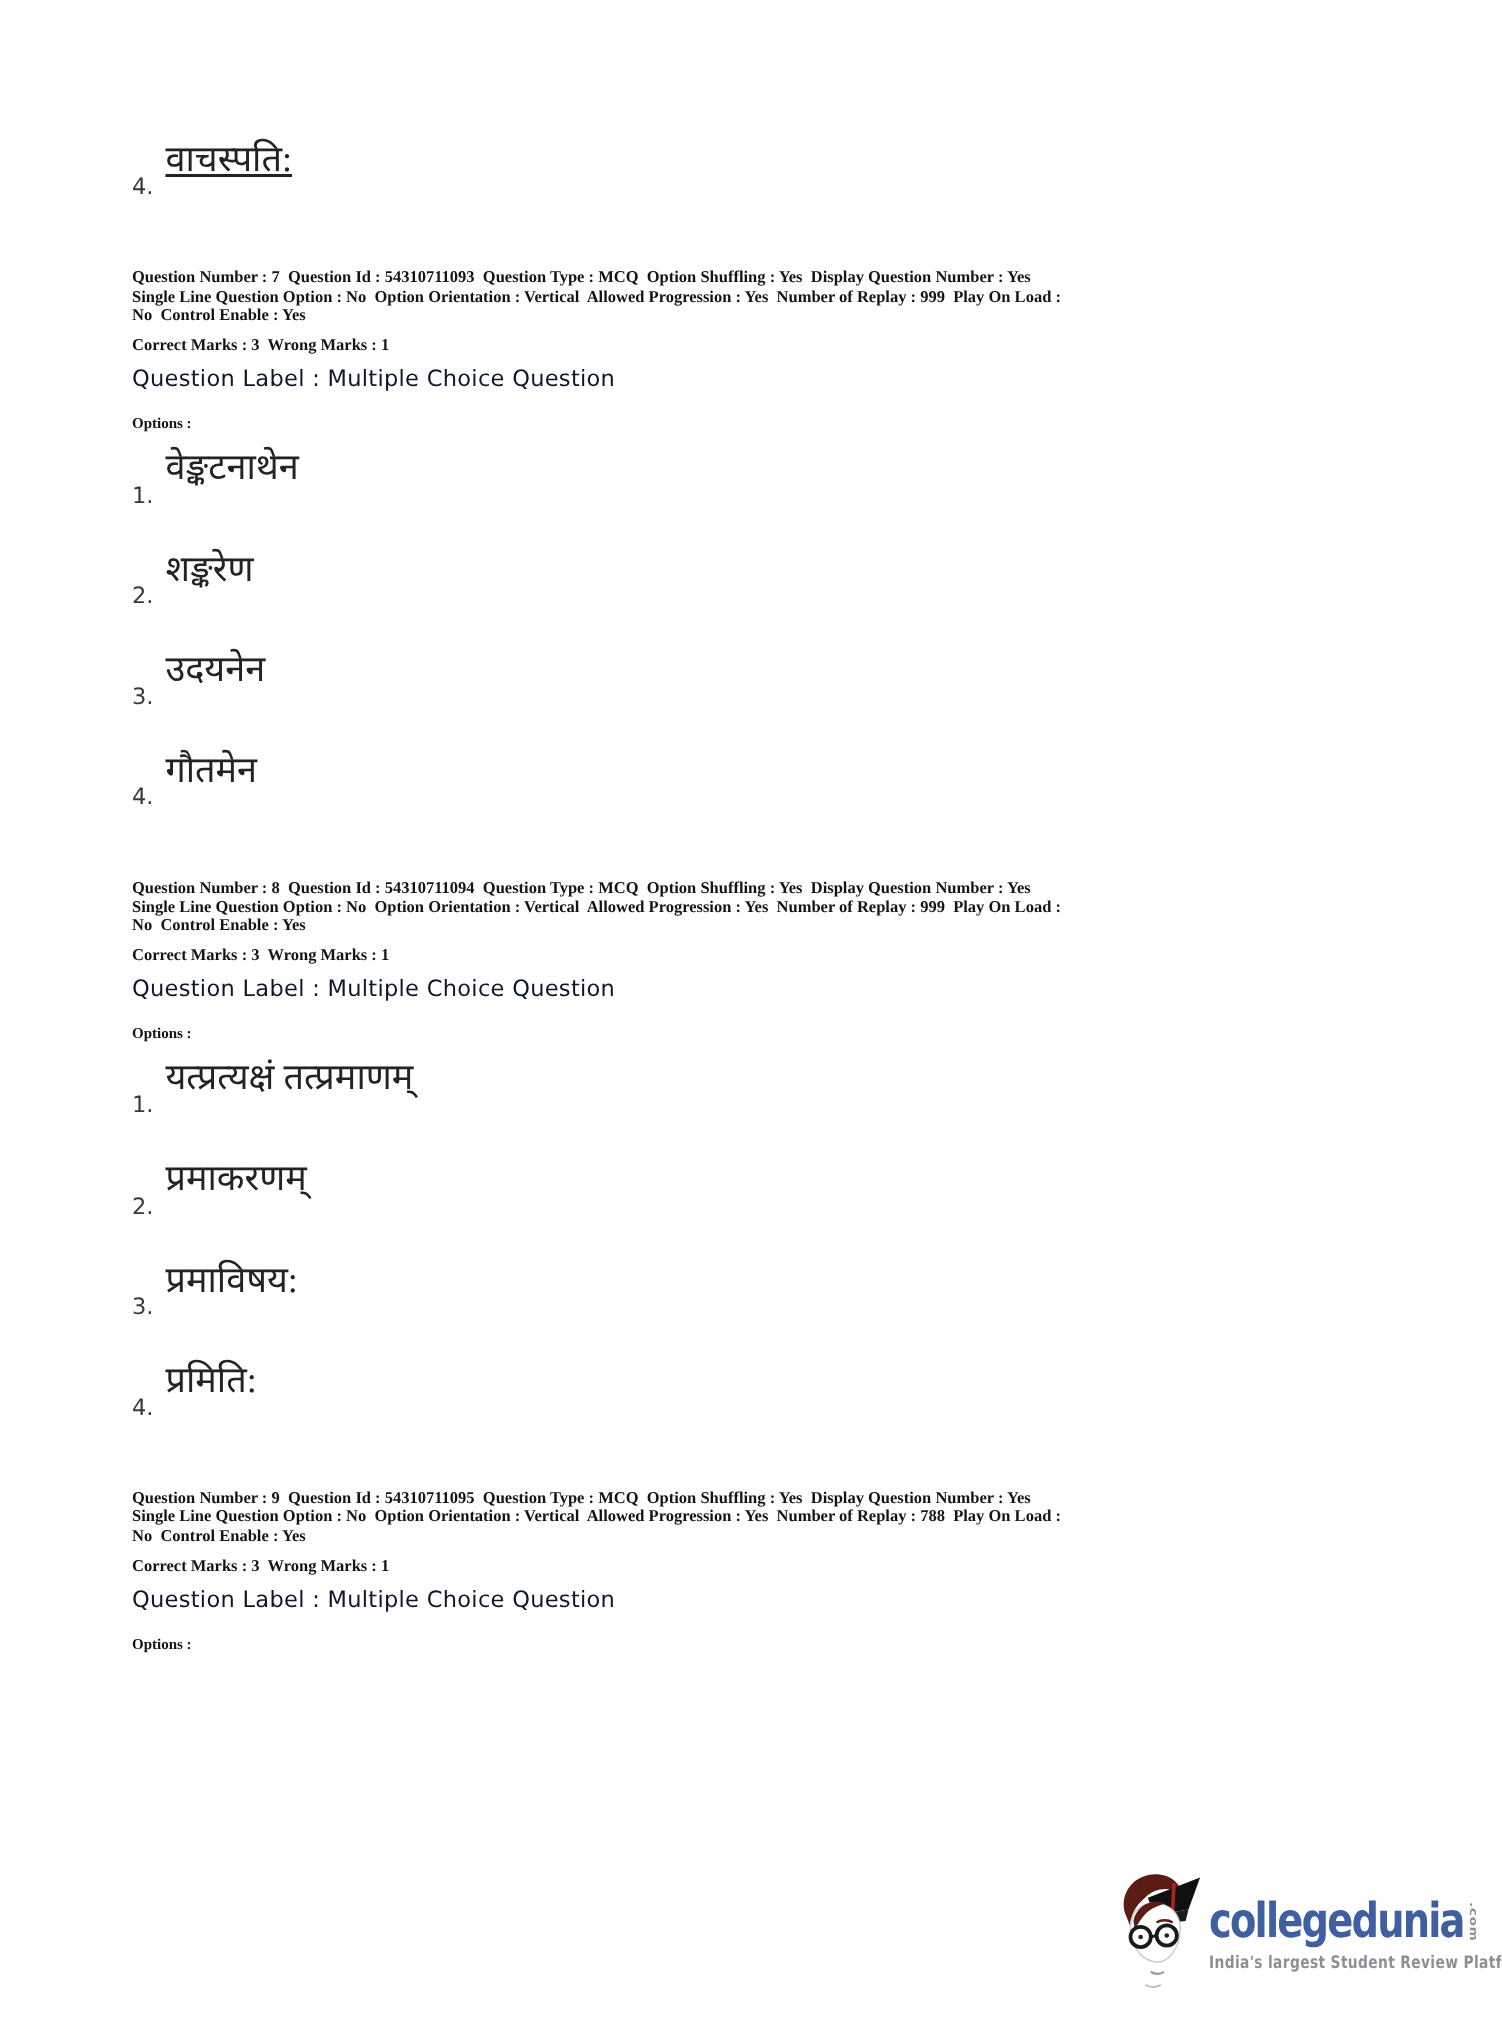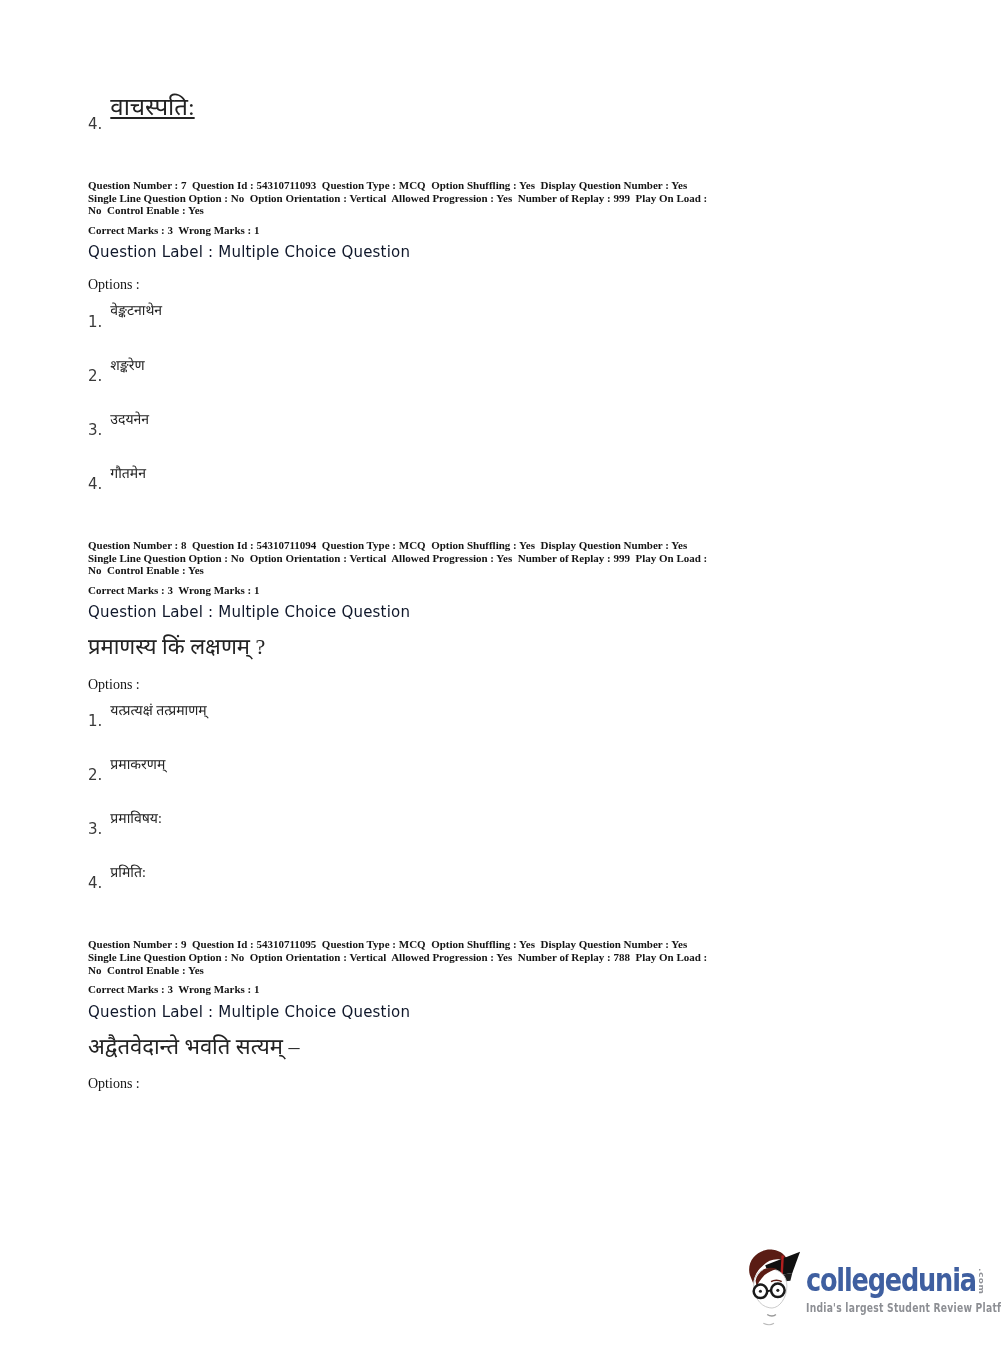--- a/index.html
+++ b/index.html
@@ -29,21 +29,21 @@
   }
   .options-list .option-row:first-child { margin-top: 9px; }
   .opt-num {
     font-family: "DejaVu Sans", "Liberation Sans", sans-serif;
     font-size: 15px;
     color: #3a3a3a;
     line-height: 1;
   }
   .opt-text {
     font-family: serif;
-    font-size: 14px;
+    font-size: 24px;
     line-height: 1.3;
     color: #232323;
     margin-bottom: 9px;
   }
   .leading-option .opt-text { font-size: 24px; text-decoration: underline; }
 
   
   .question { margin-top: 47px; }
   .meta, .marks {
     font-family: "Liberation Serif", "DejaVu Serif", serif;
@@ -64,22 +64,22 @@
   .qtext {
     margin-top: 12px;
     font-family: serif;
     font-size: 22px;
     line-height: 1.25;
     color: #232323;
   }
   .opts-heading {
     margin-top: 16px;
     font-family: "Liberation Serif", "DejaVu Serif", serif;
-    font-weight: 400;
-    font-size: 14px;
+    font-weight: 700;
+    font-size: 10px;
     color: #141414;
   }
 
   
   .logo {
     position: absolute;
     left: 744px;
     top: 1242px;
     display: flex;
     align-items: flex-start;
@@ -160,21 +160,20 @@
   </div>
 </div>
   </section>
 
   <section class="question">
     <p class="meta">Question Number : 8  Question Id : 54310711094  Question Type : MCQ  Option Shuffling : Yes  Display Question Number : Yes
 Single Line Question Option : No  Option Orientation : Vertical  Allowed Progression : Yes  Number of Replay : 999  Play On Load :
 No  Control Enable : Yes</p>
     <p class="marks">Correct Marks : 3  Wrong Marks : 1</p>
     <p class="qlabel">Question Label : Multiple Choice Question</p>
-    <p class="qtext">प्रमाणस्य किं लक्षणम् ?</p>
     <p class="opts-heading">Options :</p>
     <div class="options-list">
   <div class="option-row">
     <span class="opt-num">1.</span>
     <span class="opt-text">यत्प्रत्यक्षं तत्प्रमाणम्</span>
   </div>
 
   <div class="option-row">
     <span class="opt-num">2.</span>
     <span class="opt-text">प्रमाकरणम्</span>
@@ -191,21 +190,20 @@
   </div>
 </div>
   </section>
 
   <section class="question">
     <p class="meta">Question Number : 9  Question Id : 54310711095  Question Type : MCQ  Option Shuffling : Yes  Display Question Number : Yes
 Single Line Question Option : No  Option Orientation : Vertical  Allowed Progression : Yes  Number of Replay : 788  Play On Load :
 No  Control Enable : Yes</p>
     <p class="marks">Correct Marks : 3  Wrong Marks : 1</p>
     <p class="qlabel">Question Label : Multiple Choice Question</p>
-    <p class="qtext">अद्वैतवेदान्ते भवति सत्यम् –</p>
     <p class="opts-heading">Options :</p>
     <div class="options-list"></div>
   </section>
 </div>
   </div>
 
   <div class="logo">
     <span>
       <svg viewBox="0 0 60 90" width="58" height="87" xmlns="http://www.w3.org/2000/svg">
         <path d="M6 34 C2 18 16 6 30 8 C38 9 44 14 45 20 C34 16 26 18 20 24 C13 30 10 36 10 44 Z" fill="#5a1c14"></path>

